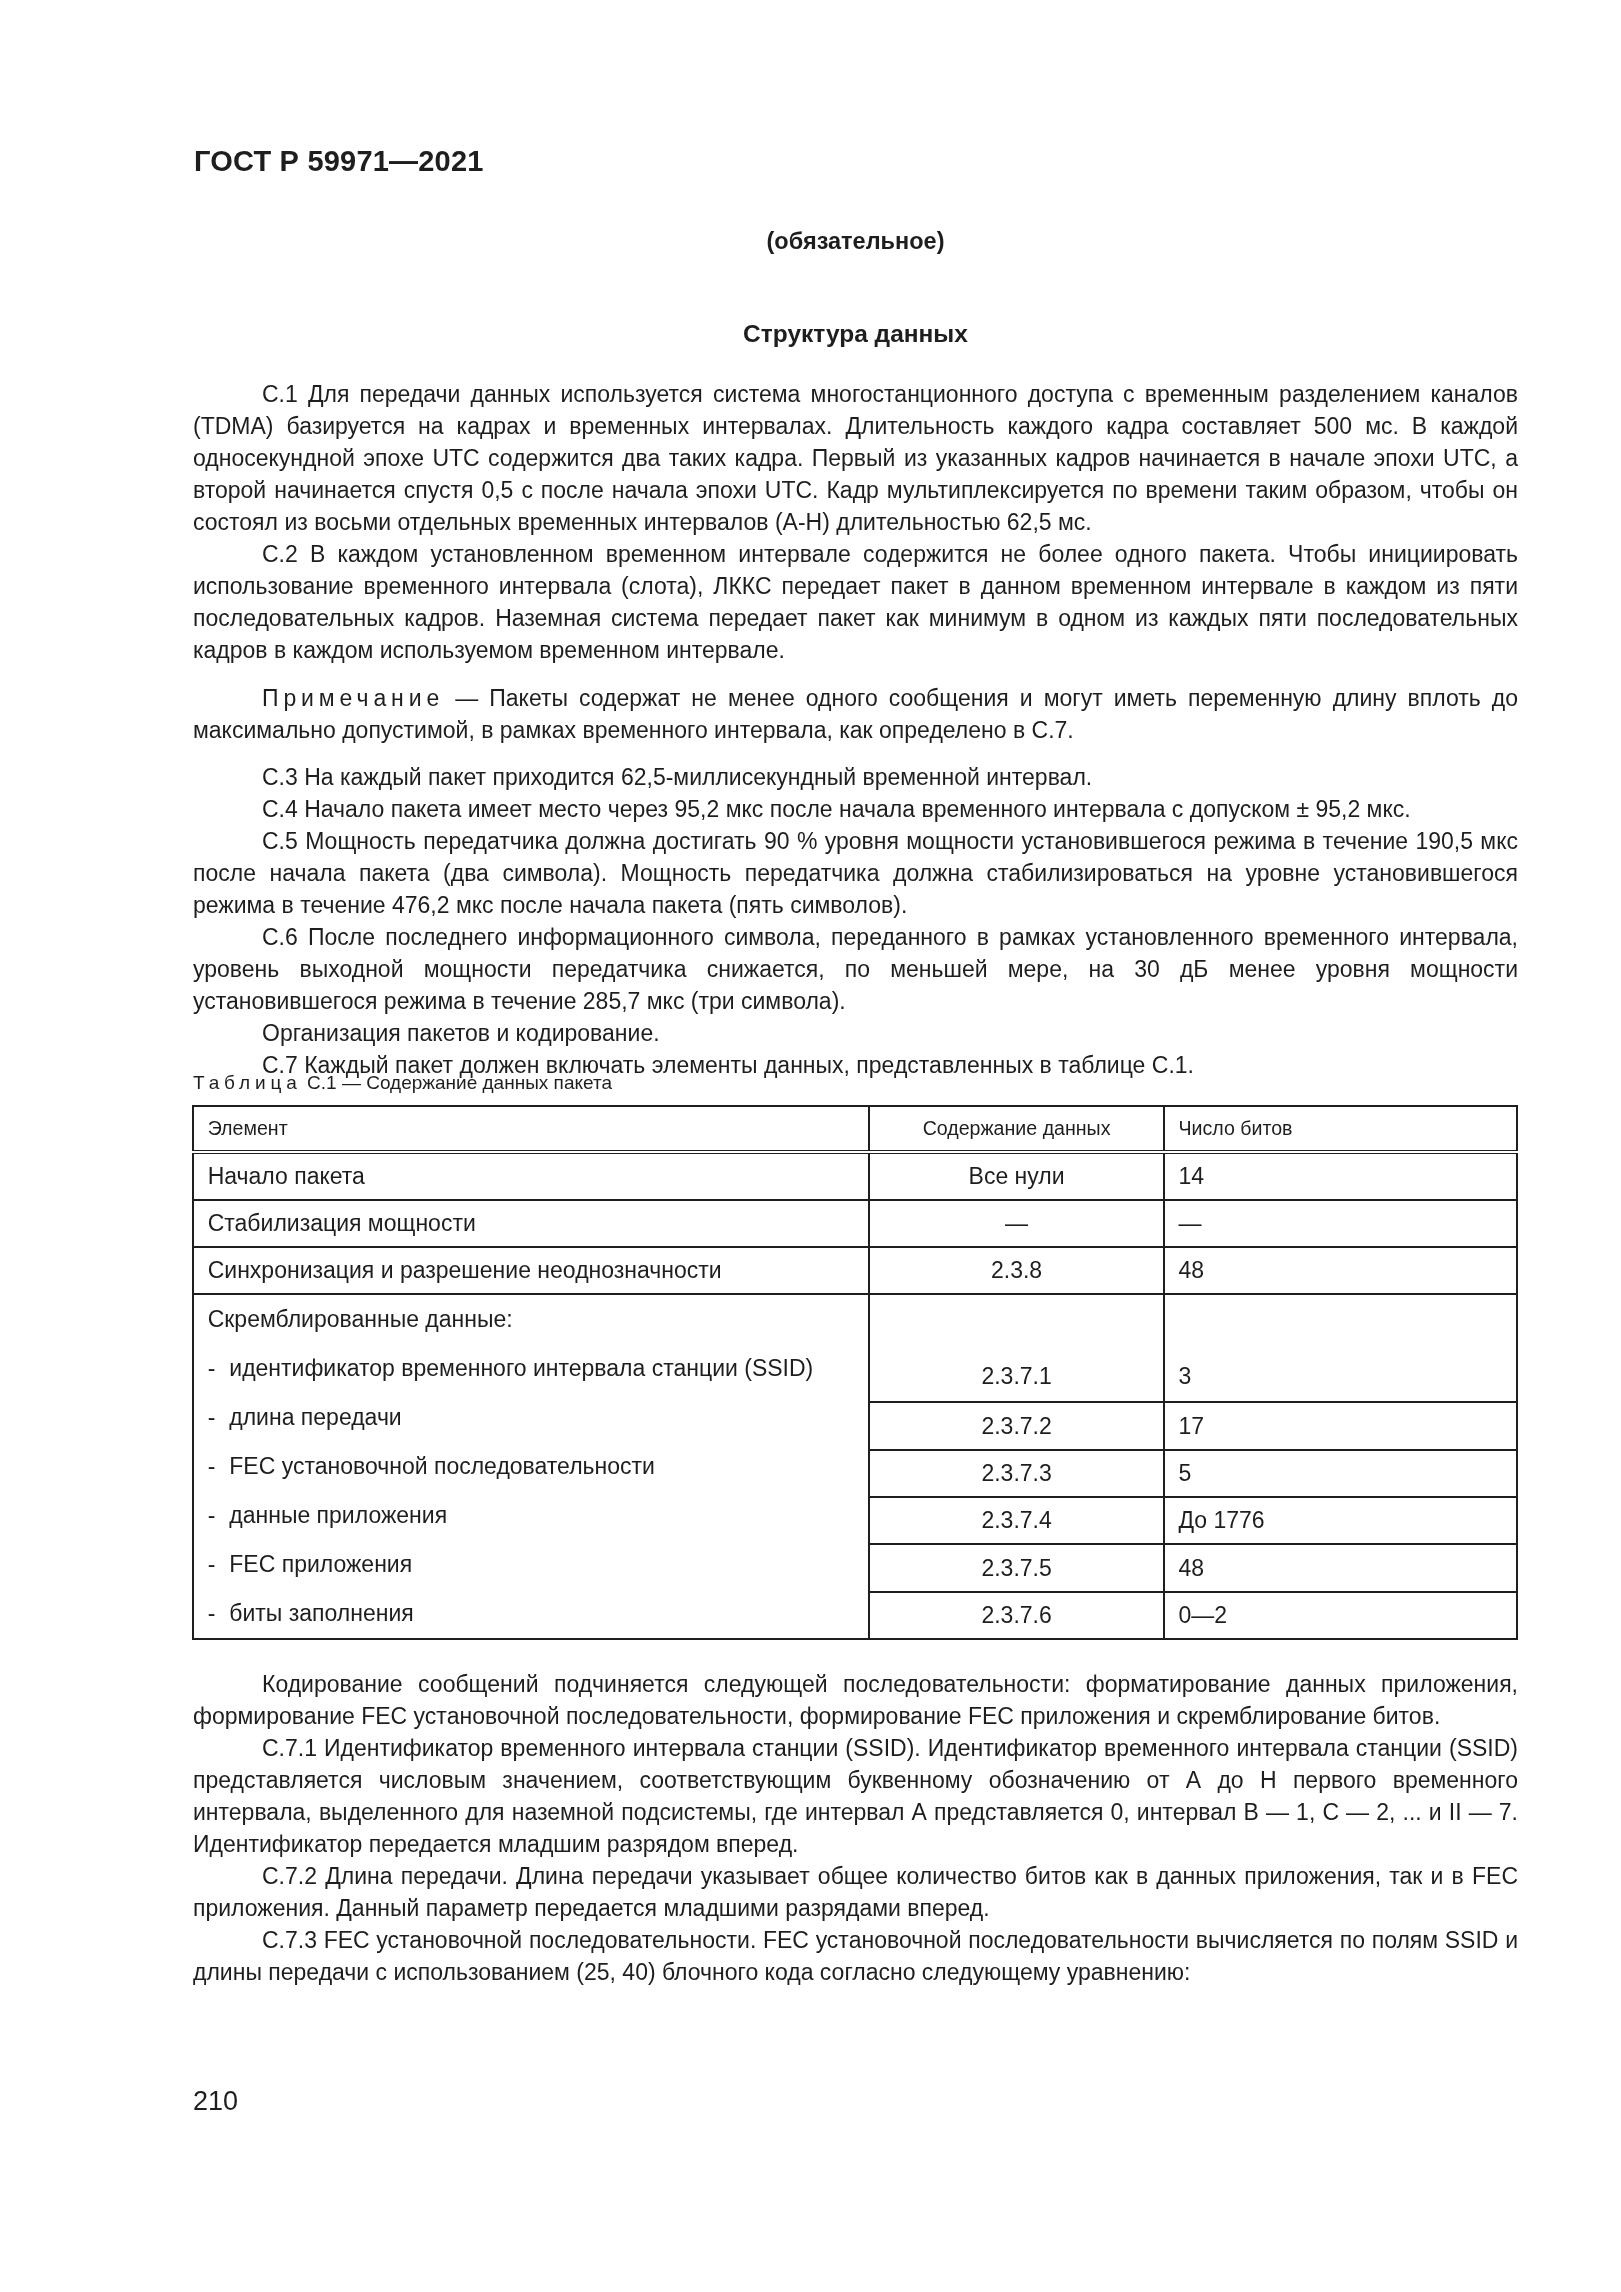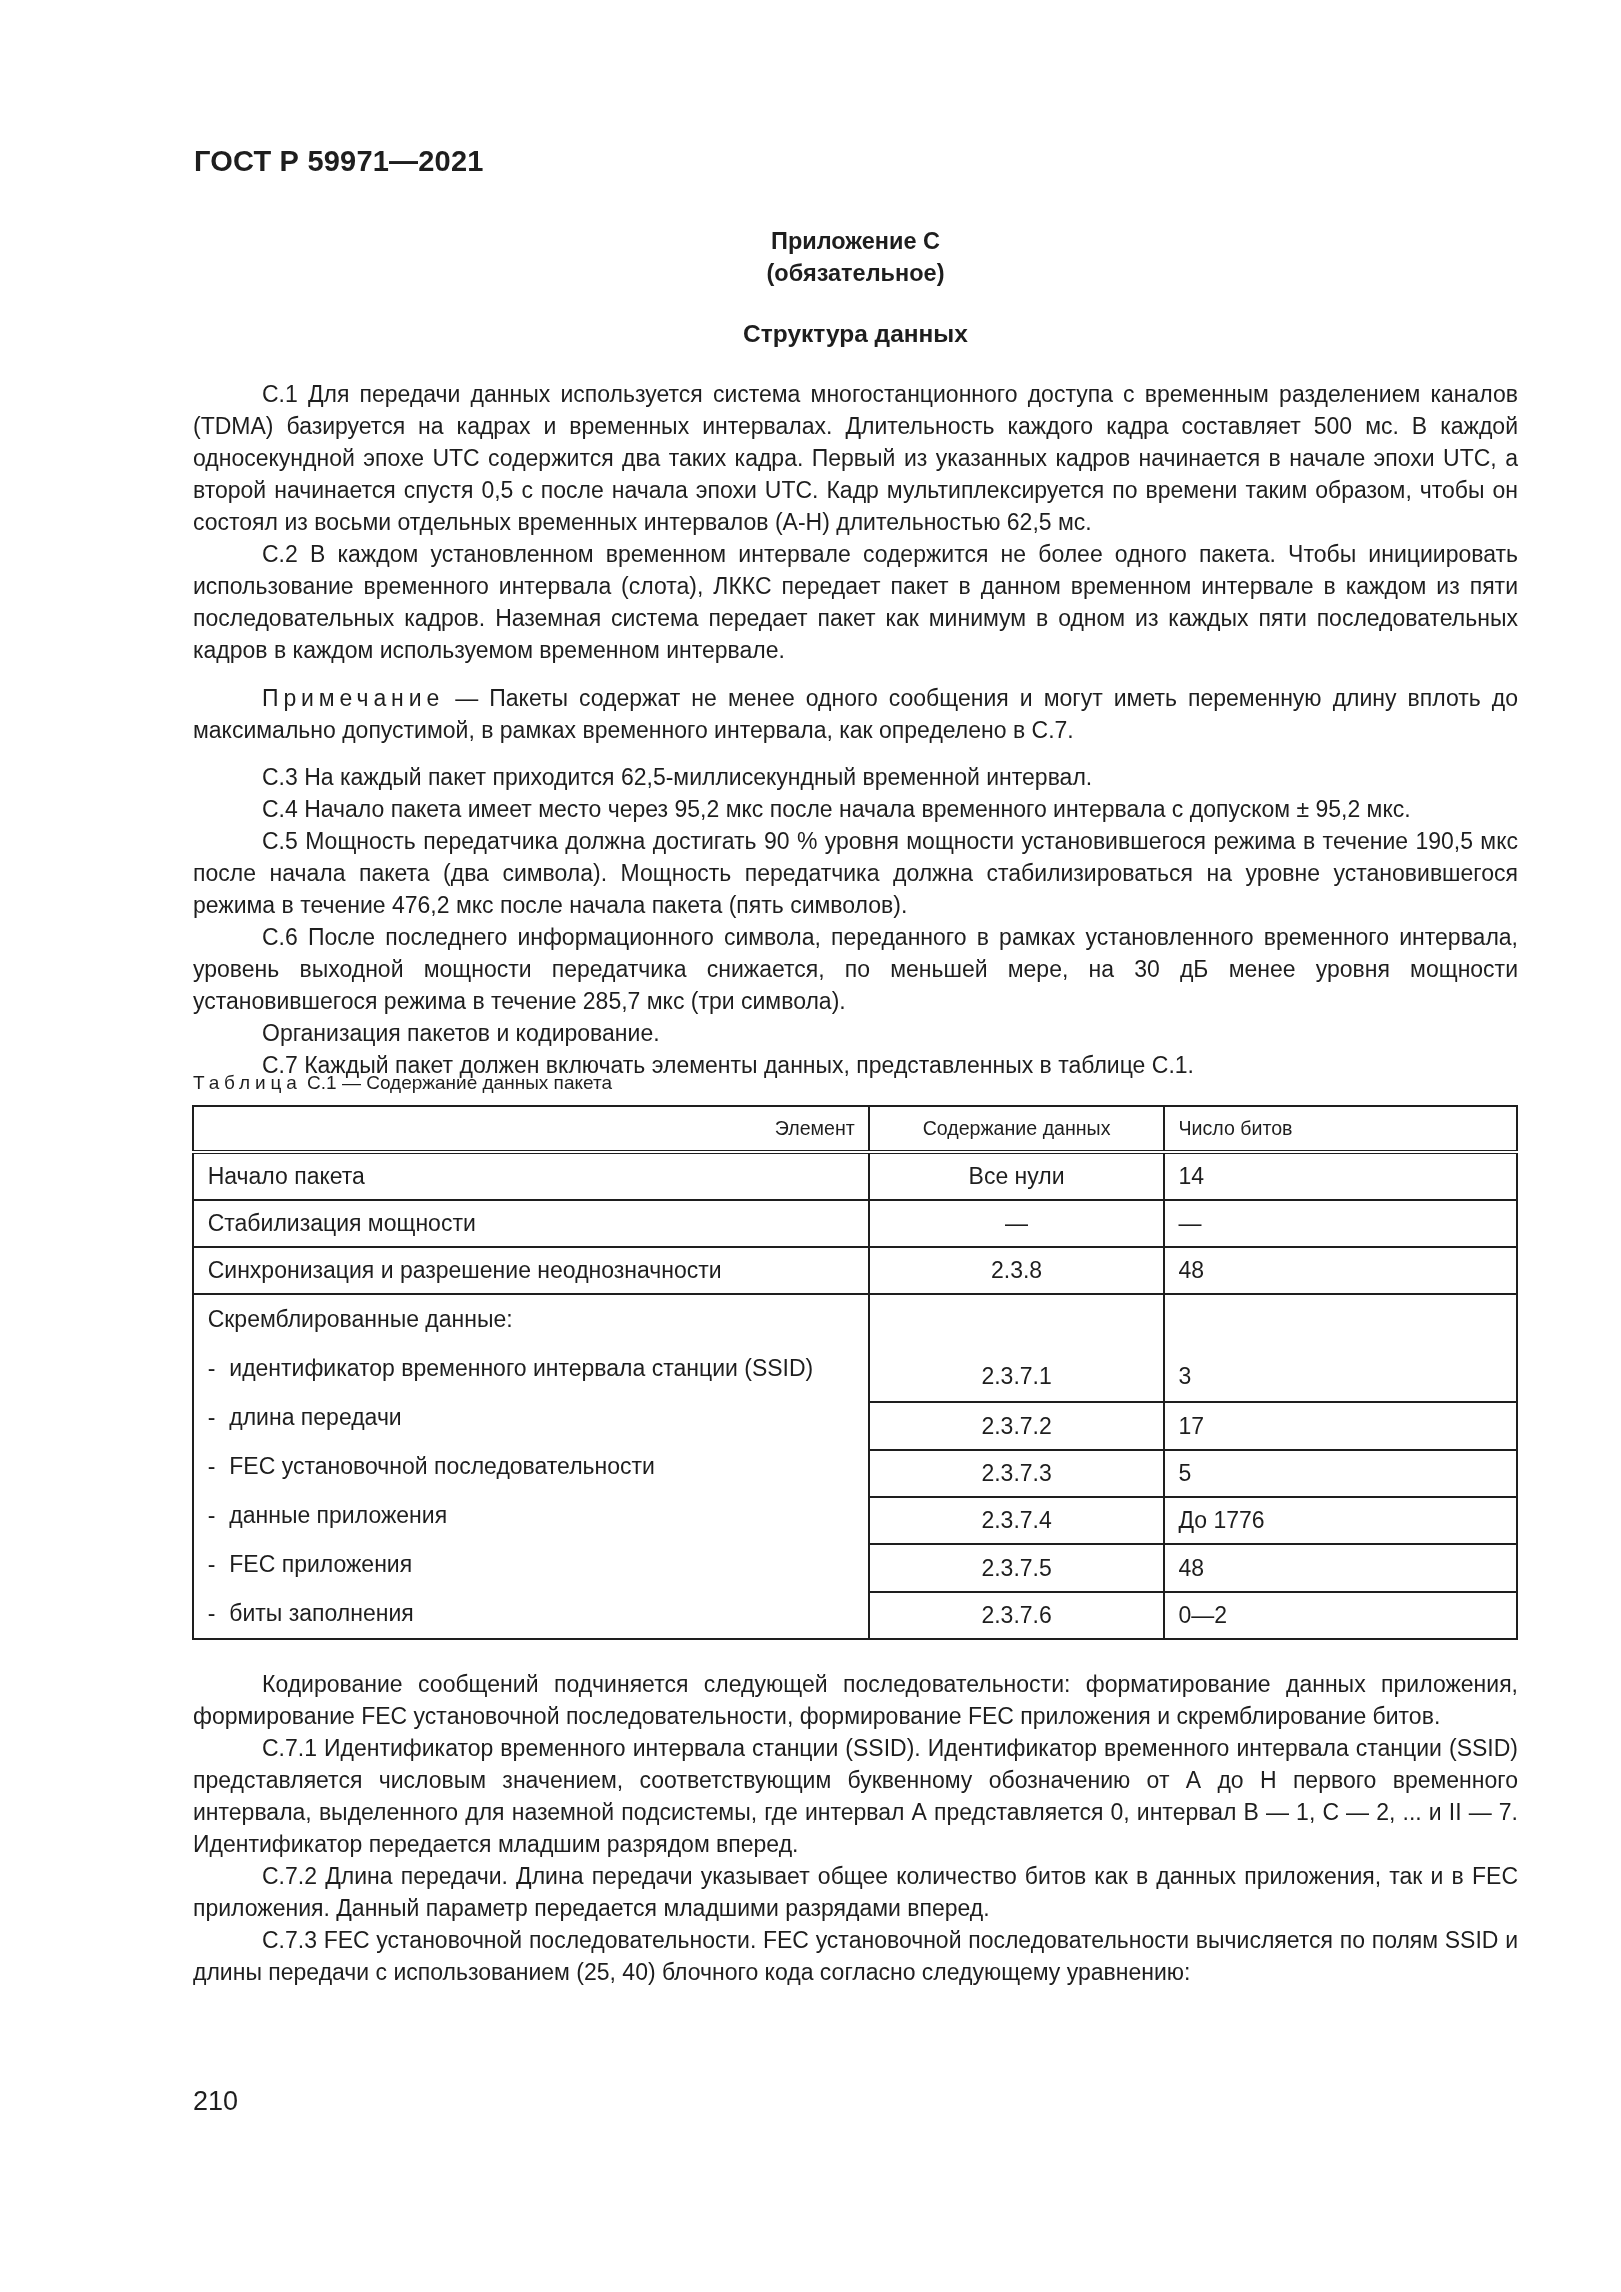--- a/index.html
+++ b/index.html
@@ -36,38 +36,37 @@
     border: 2px solid #1e1e1e; padding: 0 13.7px; height: 45px;
     vertical-align: middle;
   }
   table.data-table th {
     font-weight: normal; font-size: 19.6px; height: 43px;
     border-bottom: 4.9px double #1e1e1e;
   }
   table.data-table .c1 { width: 657px; text-align: left; }
   table.data-table .c2 { width: 292px; text-align: center; }
   table.data-table .c3 { width: 372px; text-align: left; }
-  table.data-table th.c1 { text-align: right; border-radius: 16px; }
+  table.data-table th.c1 { text-align: left; border-radius: 16px; }
   .scr-cell { padding: 0 !important; vertical-align: top !important; }
   .scr-line { height: 49px; line-height: 49px; padding-left: 13.7px; white-space: nowrap; }
   .scr-line .dash { display: inline-block; width: 21.6px; }
   .tall { height: 94px !important; vertical-align: bottom !important; padding-bottom: 11.8px !important; }
   .page-number {
     position: absolute; left: 193px; top: 2086px; font-size: 27px;
   }
 </style>
 </head>
 <body>
 
 <div>
 
   <div class="doc-code">ГОСТ Р 59971—2021</div>
 
   <div class="center-block annex-title">
-    <div>Приложение С</div>
     <div>(обязательное)</div>
   </div>
 
   <div class="center-block section-title">Структура данных</div>
 
   <div class="body-text" style="top:378px;">
     <p>С.1 Для передачи данных используется система многостанционного доступа с временным разделением каналов (TDMA) базируется на кадрах и временных интервалах. Длительность каждого кадра составляет 500 мс. В каждой односекундной эпохе UTC содержится два таких кадра. Первый из указанных кадров начинается в начале эпохи UTC, а второй начинается спустя 0,5 с после начала эпохи UTC. Кадр мультиплексируется по времени таким образом, чтобы он состоял из восьми отдельных временных интервалов (А-Н) длительностью 62,5 мс.</p>
     <p>С.2 В каждом установленном временном интервале содержится не более одного пакета. Чтобы инициировать использование временного интервала (слота), ЛККС передает пакет в данном временном интервале в каждом из пяти последовательных кадров. Наземная система передает пакет как минимум в одном из каждых пяти последовательных кадров в каждом используемом временном интервале.</p>
     <p class="gap"><span class="spaced">Примечание</span><span> — Пакеты содержат не менее одного сообщения и могут иметь переменную длину вплоть до максимально допустимой, в рамках временного интервала, как определено в С.7.</span></p>
     <p class="gap">С.3 На каждый пакет приходится 62,5-миллисекундный временной интервал.</p>

